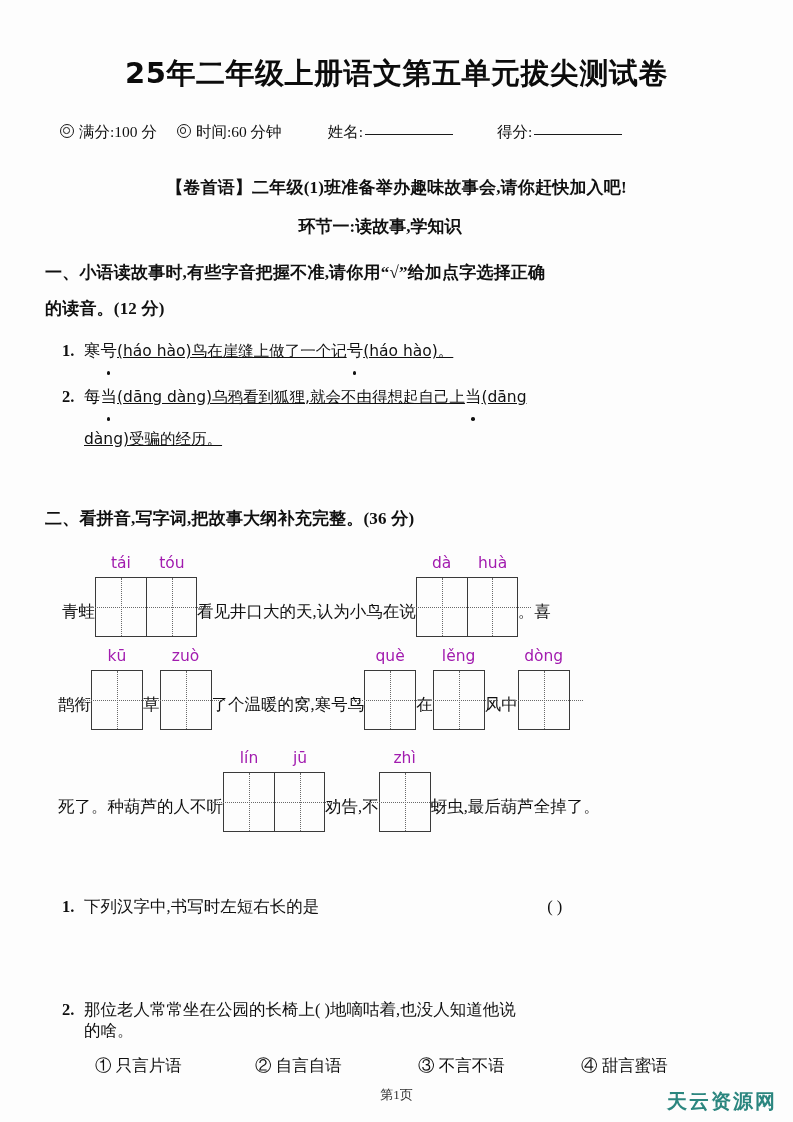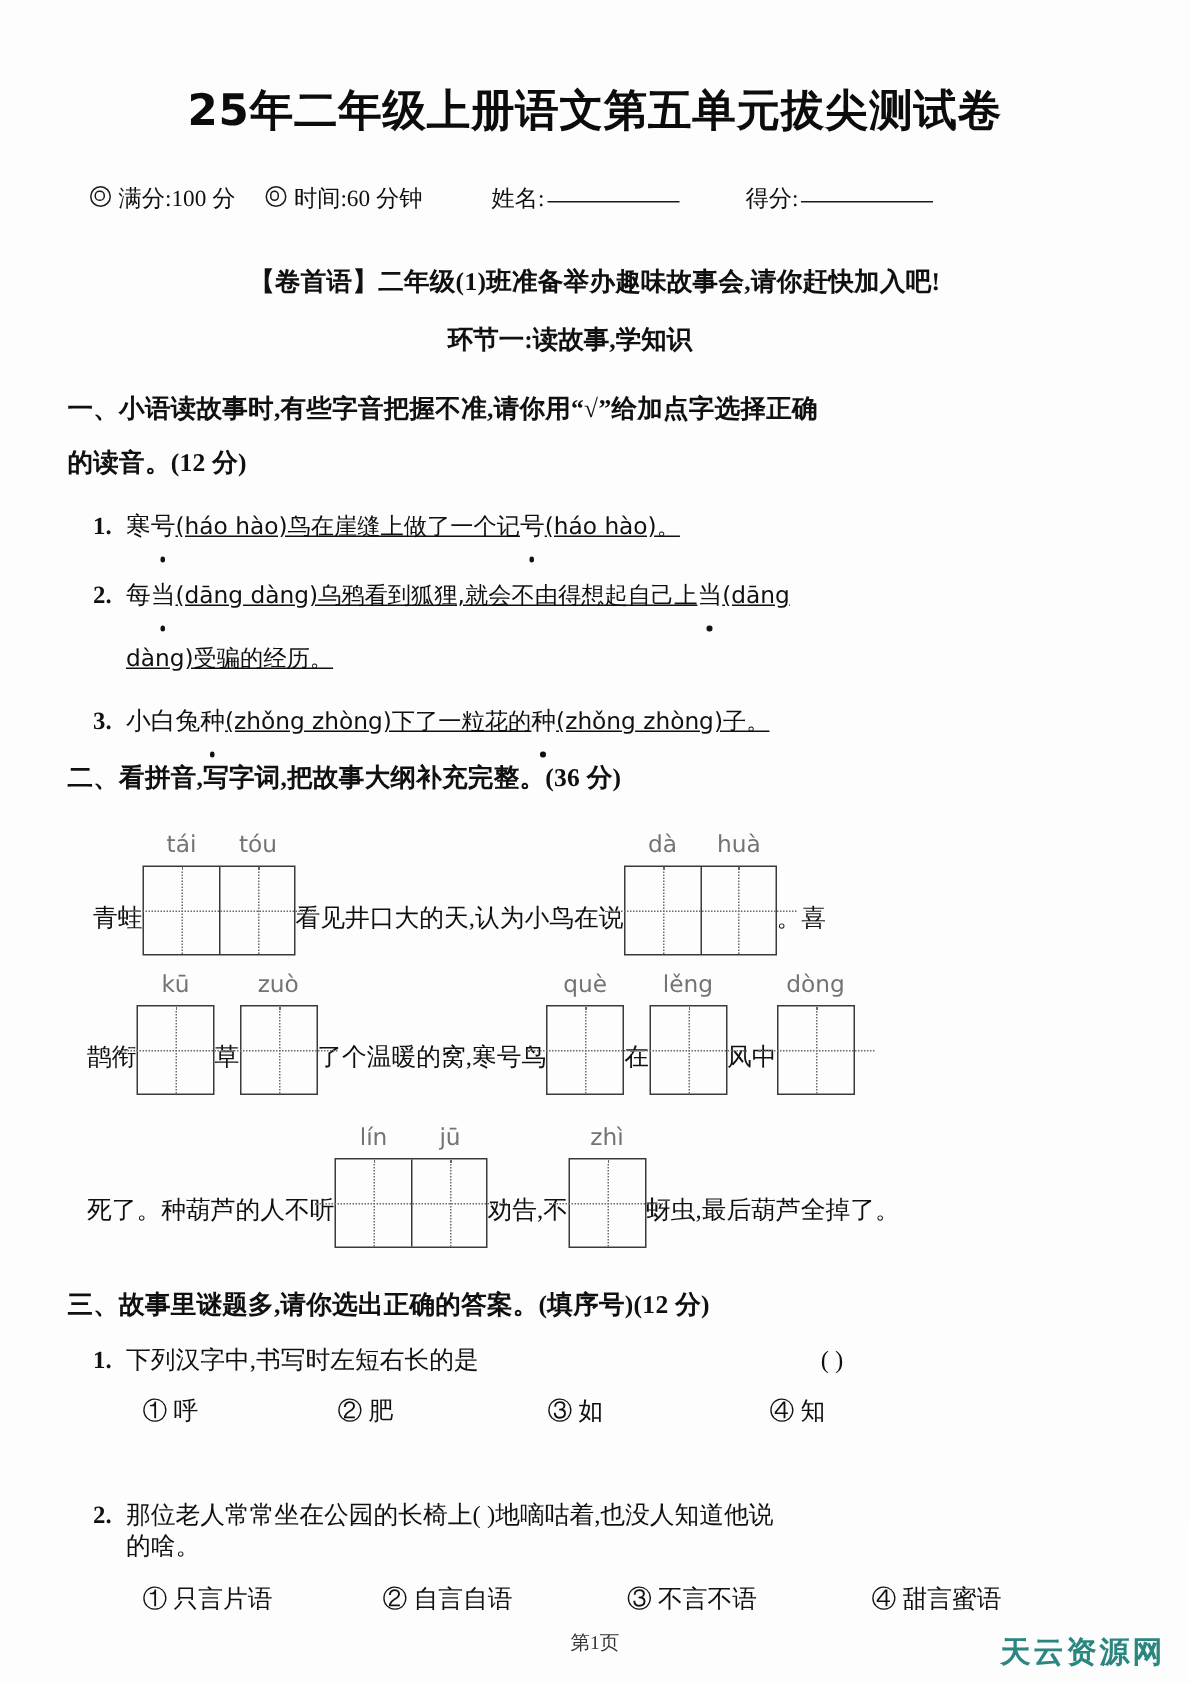--- a/index.html
+++ b/index.html
@@ -200,21 +200,21 @@
     border-top: 1.2px dotted #6a6a6a;
   }
   .py-label {
     position: absolute;
     top: -24px;
     left: 0;
     width: 50px;
     text-align: center;
     font-family: "DejaVu Sans", "Liberation Sans", sans-serif;
     font-size: 15.5px;
-    color: #737373;
+    color: #a21caf;
   }
   .cell .py-label { left: 0; }
 
   
   .choices {
     position: absolute;
     left: 95px;
     font-size: 16.5px;
     white-space: nowrap;
   }
@@ -287,23 +287,20 @@
     <span class="q-num">1.</span><span>寒</span><span class="dotted">号</span><span class="py">(háo    hào)鸟在崖缝上做了一个记</span><span class="dotted">号</span><span class="py">(háo    hào)。</span>
   </div>
 
   <div class="q-item" style="top:380px;">
     <span class="q-num">2.</span><span>每</span><span class="dotted">当</span><span class="py">(dāng    dàng)乌鸦看到狐狸,就会不由得想起自己上</span><span class="dotted">当</span><span class="py">(dāng</span>
   </div>
   <div class="q-item" style="top:422px; left:84px;">
     <span class="py">dàng)受骗的经历。</span>
   </div>
 
-  <div class="q-item" style="top:464px;">
-    <span class="q-num">3.</span><span>小白兔</span><span class="dotted">种</span><span class="py">(zhǒng    zhòng)下了一粒花的</span><span class="dotted">种</span><span class="py">(zhǒng    zhòng)子。</span>
-  </div>
 
   <div class="q-head" style="top:501px;">
     <span class="cont">二、看拼音,写字词,把故事大纲补充完整。(36 分)</span>
   </div>
 
   <div class="grid-row" style="top:545px;">
     <div class="row-inner" id="s2row0">
         <span class="txt-seg">青蛙</span>
         <span class="tzg">
           <span class="cell">
@@ -373,30 +370,24 @@
         <span class="txt-seg">劝告,不</span>
         <span class="tzg">
           <span class="cell">
             <span class="py-label">zhì</span>
           </span>
         </span>
         <span class="txt-seg">蚜虫,最后葫芦全掉了。</span>
       </div>
   </div>
 
-  <div class="q-head" style="top:852px;">
-    <span class="cont">三、故事里谜题多,请你选出正确的答案。(填序号)(12 分)</span>
-  </div>
 
   <div class="q-item" style="top:890px; width:690px;">
     <span class="q-num">1.</span><span>下列汉字中,书写时左短右长的是</span><span style="display:inline-block;width:228px;"></span><span class="paren-blank">(      )</span>
   </div>
-  <div class="choices" style="top:930px;">
-    <span class="choice" style="width:130px;">① 呼</span><span class="choice" style="width:140px;">② 肥</span><span class="choice" style="width:148px;">③ 如</span><span class="choice">④ 知</span>
-  </div>
 
   <div class="q-item" style="top:993px;">
     <span class="q-num">2.</span><span>那位老人常常坐在公园的长椅上(       )地嘀咕着,也没人知道他说</span>
   </div>
   <div class="q-item" style="top:1014px; left:84px;">
     <span>的啥。</span>
   </div>
   <div class="choices" style="top:1055px;">
     <span class="choice" style="width:160px;">① 只言片语</span><span class="choice" style="width:163px;">② 自言自语</span><span class="choice" style="width:163px;">③ 不言不语</span><span class="choice">④ 甜言蜜语</span>
   </div>

